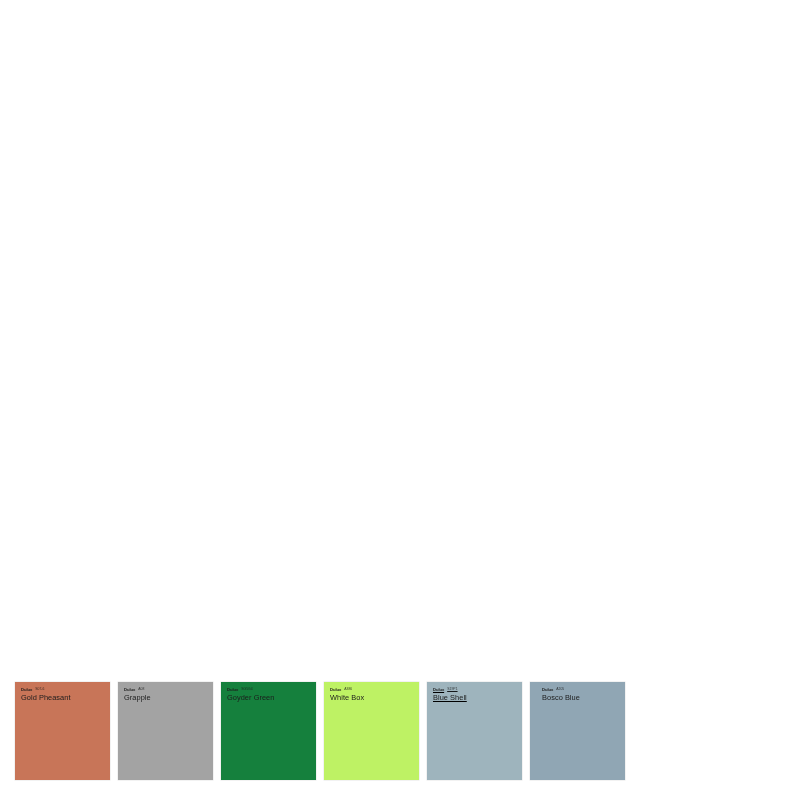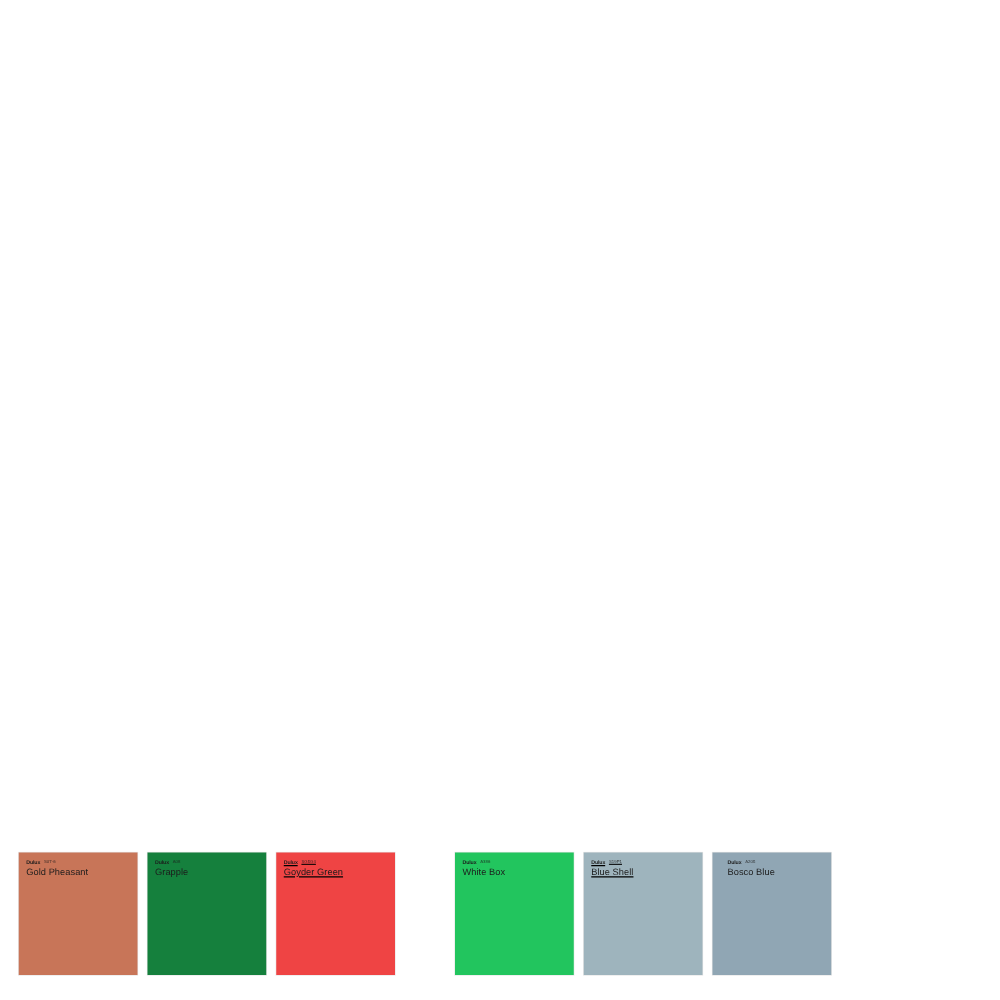--- a/index.html
+++ b/index.html
@@ -95,35 +95,35 @@
 
 <div id="board">
   <div id="swatch-row">
       <div class="swatch-card dark-text" style="background: rgb(200, 117, 88);">
         <div class="swatch-brandline">
           <span class="brand-mark">Dulux</span>
           <span class="brand-code">S07-6</span>
         </div>
         <div class="swatch-name">Gold Pheasant</div>
       </div>
-      <div class="swatch-card dark-text" style="background: #15803d;">
+      <div class="swatch-card dark-text" style="background: #a3a3a3;">
         <div class="swatch-brandline">
           <span class="brand-mark">Dulux</span>
           <span class="brand-code">A08</span>
         </div>
         <div class="swatch-name">Grapple</div>
       </div>
-      <div class="swatch-card dark-text" style="background: #ef4444; text-decoration: underline;">
+      <div class="swatch-card dark-text" style="background: #15803d;">
         <div class="swatch-brandline">
           <span class="brand-mark">Dulux</span>
           <span class="brand-code">SG5G4</span>
         </div>
         <div class="swatch-name">Goyder Green</div>
       </div>
-      <div class="swatch-card dark-text" style="background: #22c55e; margin-left: 40px;">
+      <div class="swatch-card dark-text" style="background: #bef264;">
         <div class="swatch-brandline">
           <span class="brand-mark">Dulux</span>
           <span class="brand-code">A386</span>
         </div>
         <div class="swatch-name">White Box</div>
       </div>
       <div class="swatch-card dark-text" style="background: rgb(158, 180, 189); text-decoration: underline;">
         <div class="swatch-brandline">
           <span class="brand-mark">Dulux</span>
           <span class="brand-code">S19P1</span>

